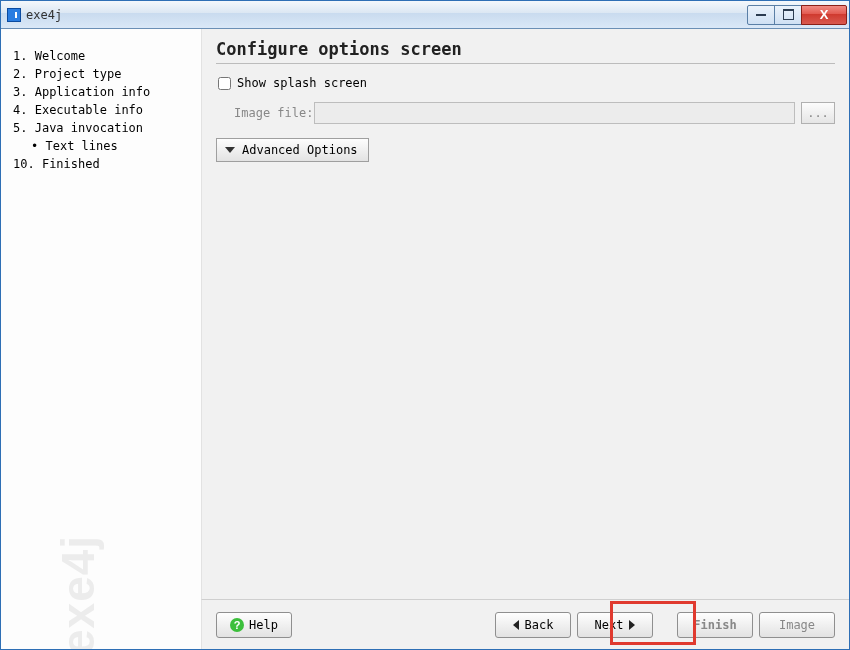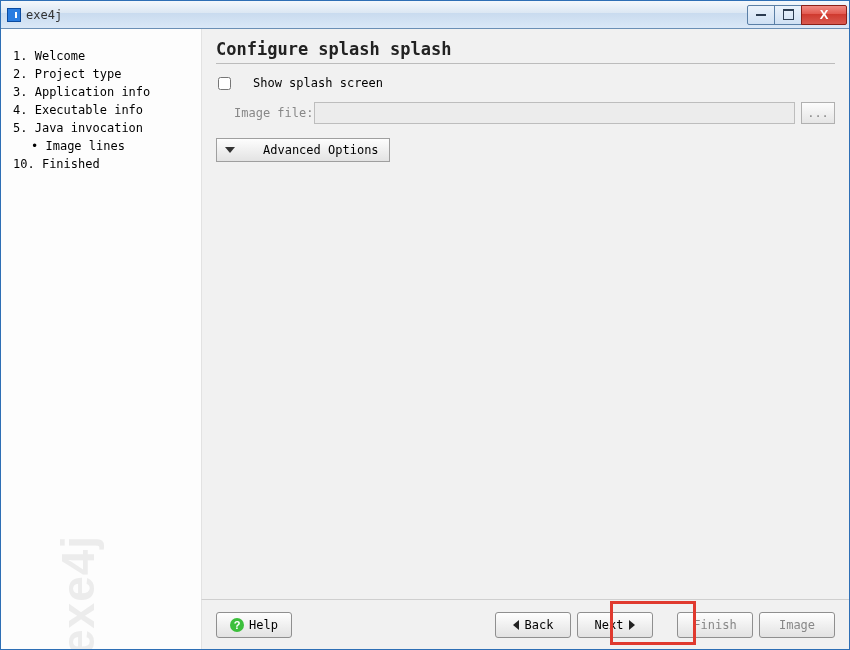--- a/index.html
+++ b/index.html
@@ -125,21 +125,21 @@
   .page-title{
     font-family: "SimSun","NSimSun",monospace;
     font-size:17px;
     font-weight:bold;
     color:#222;
     padding-bottom:4px;
     border-bottom:1px solid #bcbcbc;
   }
   .checkbox-row{
     margin:12px 0 12px 2px;
-    display:flex; align-items:center;gap:16px;
+    display:flex; align-items:center;
   }
   .checkbox-row input{margin:0 6px 0 0;}
   .field-row{
     display:flex; align-items:center;
     margin:0 0 14px 18px;
   }
   .field-label{
     color:#888;
     width:80px;
   }
@@ -159,21 +159,20 @@
     display:flex; align-items:center; justify-content:center;
   }
   .adv-btn{
     display:inline-flex; align-items:center;
     height:24px;
     padding:0 10px 0 8px;
     border:1px solid #9f9f9f;
     background:linear-gradient(#fdfdfd,#e3e3e3);
     font-size:12px;
     cursor:pointer;
-    gap:21px;
   }
   .adv-btn .tri{
     display:inline-block;
     width:0;height:0;
     border-left:5px solid transparent;
     border-right:5px solid transparent;
     border-top:6px solid #333;
     margin-right:7px;
   }
 
@@ -243,28 +242,28 @@
 
 <div class="client">
 
   <div class="sidebar">
     <ol>
       <li><span>1.</span> <span>Welcome</span></li>
       <li><span>2.</span> <span>Project type</span></li>
       <li><span>3.</span> <span>Application info</span></li>
       <li><span>4.</span> <span>Executable info</span></li>
       <li><span>5.</span> <span>Java invocation</span></li>
-      <li class="sub-item"><span>Image lines</span></li>
+      <li class="sub-item"><span>Text lines</span></li>
       <li><span>10.</span> <span>Finished</span></li>
     </ol>
     <div class="watermark">exe4j</div>
   </div>
 
   <div class="main">
-    <div class="page-title">Configure splash splash</div>
+    <div class="page-title">Configure options screen</div>
 
     <div class="checkbox-row">
       <input type="checkbox" style="">
       <span>Show splash screen</span>
     </div>
 
     <div class="field-row">
       <span class="field-label">Image file:</span>
       <input class="text-input" type="text" disabled="" value="" style="">
       <div class="browse-btn">...</div>
@@ -283,21 +282,21 @@
     </div>
     <div class="spacer"></div>
     <div class="nav-btn">
       <span class="arrow-left"></span>
       <span>Back</span>
     </div>
     <div class="nav-btn">
       <span>Next</span>
       <span class="arrow-right"></span>
     </div>
-    <div class="nav-btn finish-btn" style="margin-left:24px;">
+    <div class="nav-btn finish-btn" style="margin-left:24px;font-weight:bold;">
       <span>Finish</span>
     </div>
     <div class="nav-btn cancel-btn">
       <span>Image</span>
     </div>
   </div>
 
   <div class="highlight-box" style="left:609px; top:572px; width:86px; height:44px;"></div>
 
 </div>

